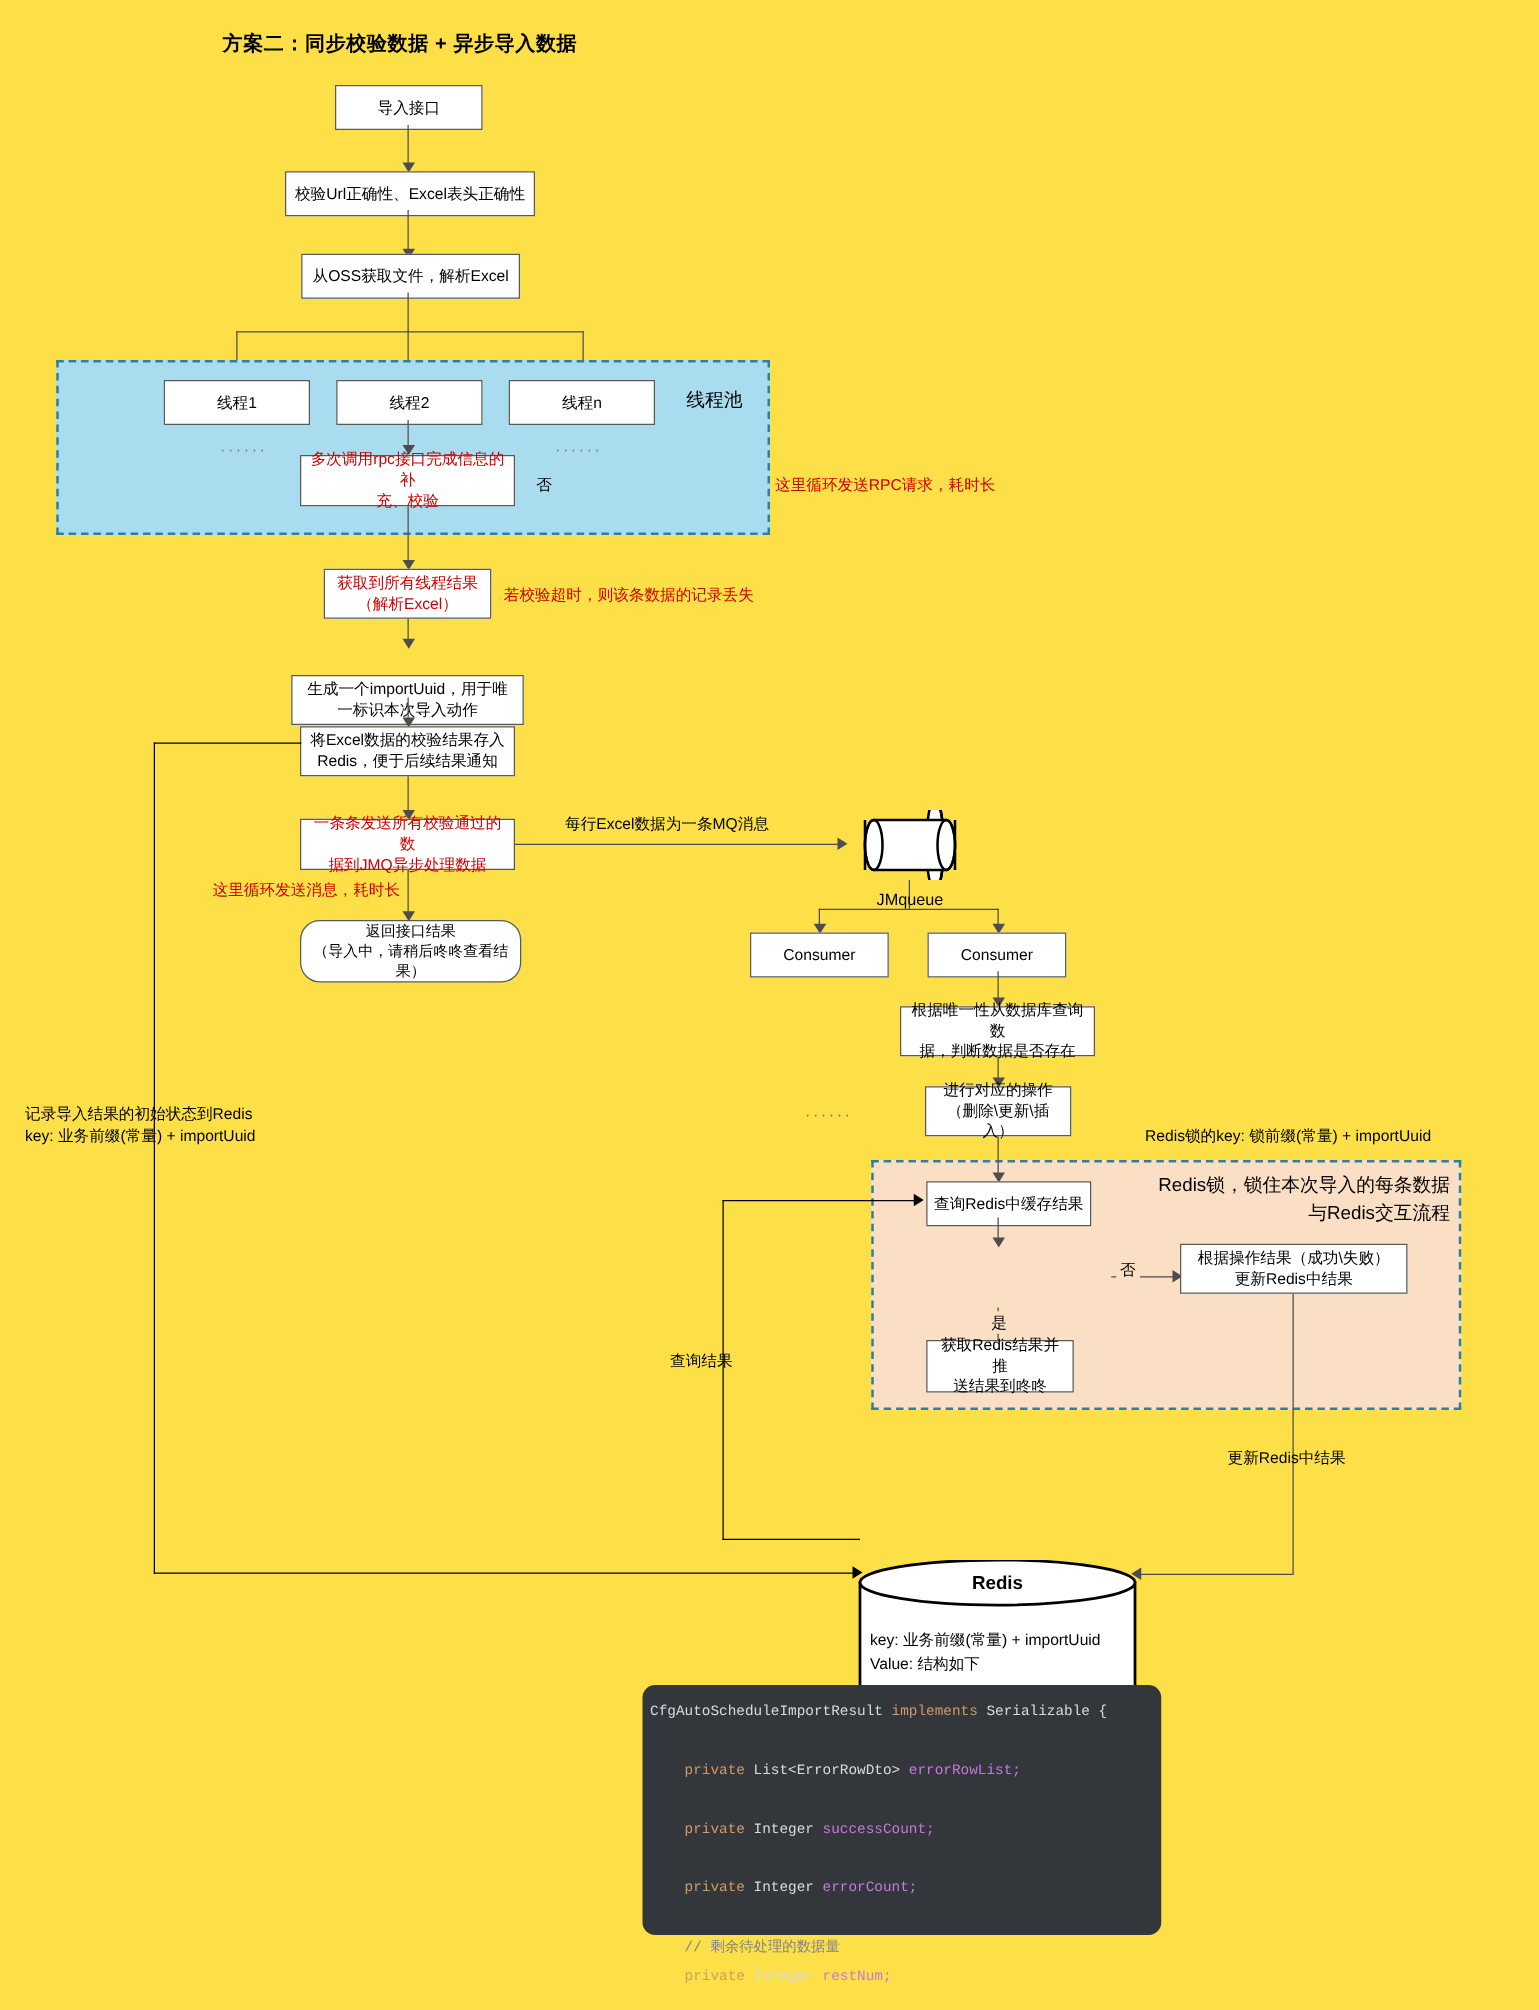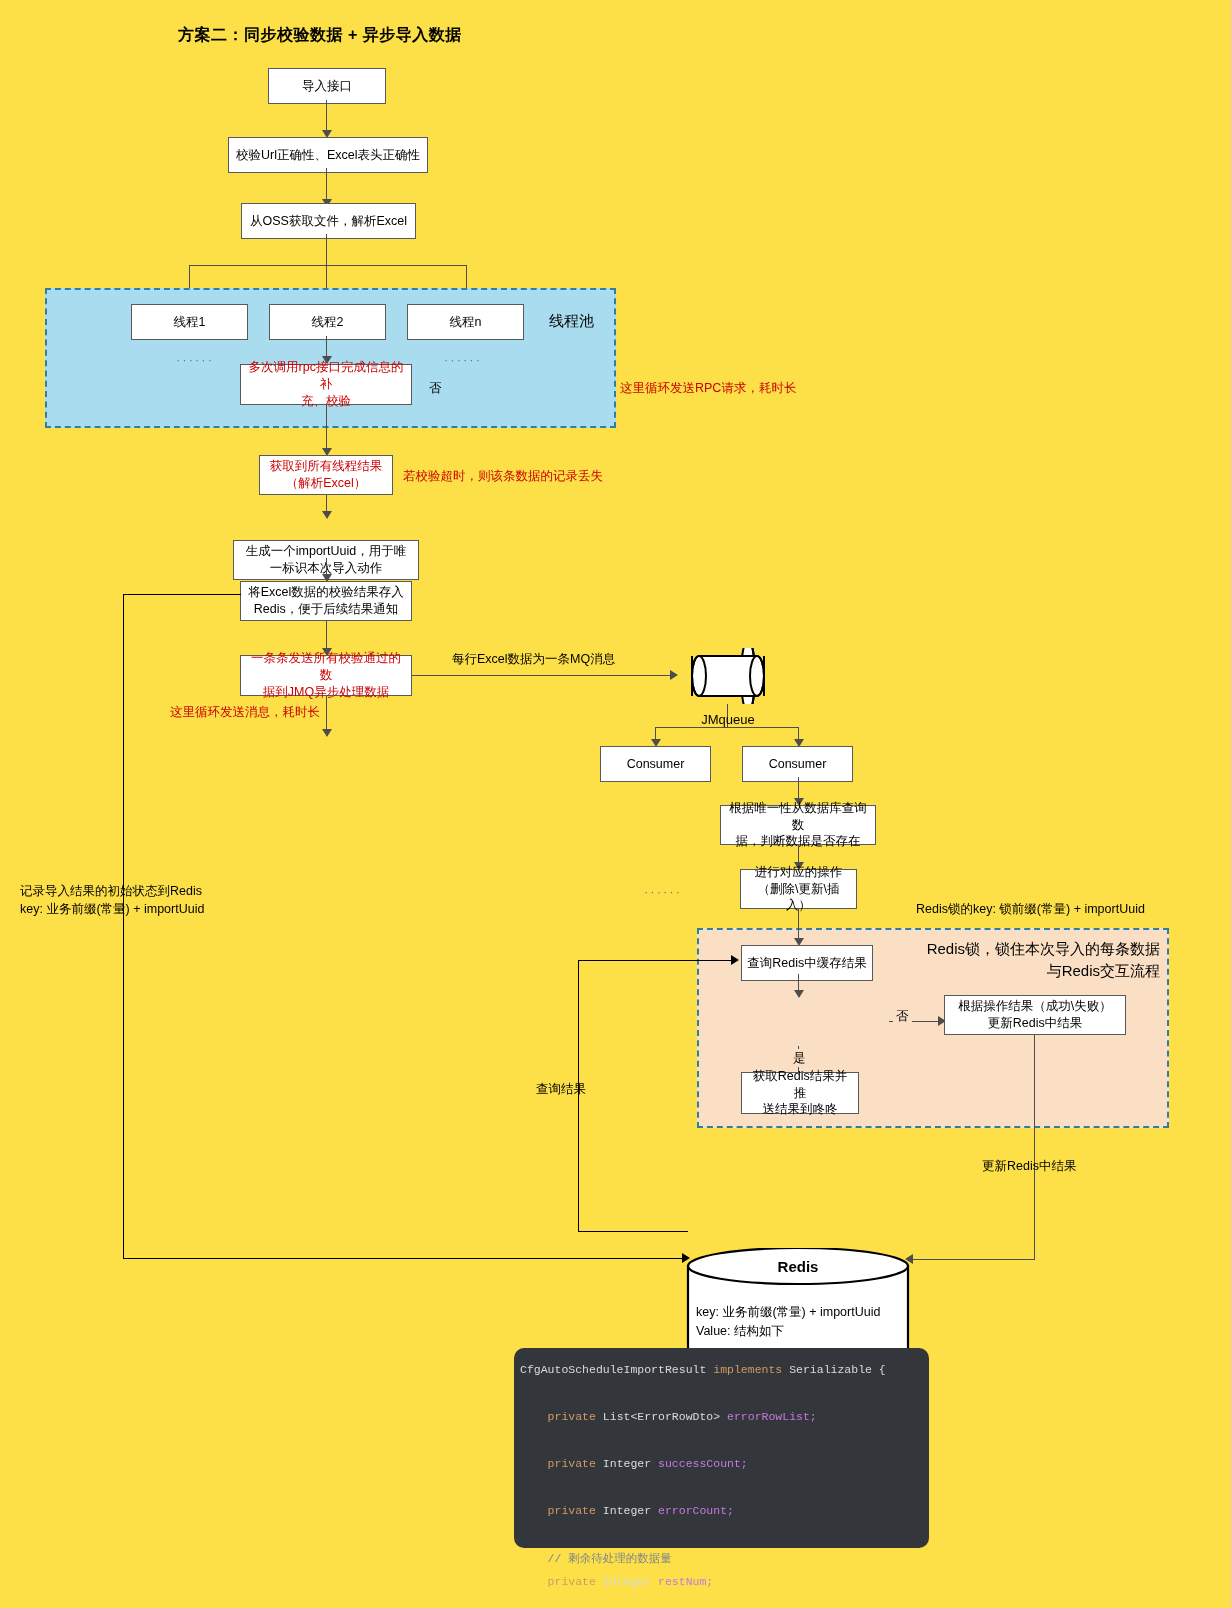--- a/index.html
+++ b/index.html
@@ -147,20 +147,22 @@
 
   <div class="abs ln lnh" style="left:412px;top:675px;width:262px;"></div>
   <div class="abs arrow right" style="left:670px;top:670px;"></div>
   <div class="abs note" style="left:452px;top:650px;">每行Excel数据为一条MQ消息</div>
 
   <div class="abs note red" style="left:170px;top:703px;">这里循环发送消息，耗时长</div>
 
   <div class="abs ln lnv" style="left:326px;top:696px;height:39px;"></div>
   <div class="abs arrow down" style="left:322px;top:729px;"></div>
 
+  <div class="abs box rounded" style="left:240px;top:736px;width:177px;height:50px;white-space:pre-line;font-size:12px;">返回接口结果
+（导入中，请稍后咚咚查看结果）</div>
 
   <div class="abs cyl" style="left:680px;top:648px;width:96px;height:56px;">
     <svg width="96" height="56" viewBox="0 0 96 56">
       <path d="M12 8 L12 48" stroke="#000" stroke-width="2" fill="none"></path>
       <path d="M84 8 L84 48" stroke="#000" stroke-width="2" fill="none"></path>
       <ellipse cx="48" cy="8" rx="36" ry="7" stroke="#000" stroke-width="2" fill="#fff" transform="rotate(90 48 28)"></ellipse>
       <path d="M12 8 A36 7 0 0 1 84 8" stroke="#000" stroke-width="2" fill="none" transform="rotate(90 48 28)"></path>
       <ellipse cx="19" cy="28" rx="7" ry="20" stroke="#000" stroke-width="2" fill="#fff"></ellipse>
       <ellipse cx="77" cy="28" rx="7" ry="20" stroke="#000" stroke-width="2" fill="#fff"></ellipse>
       <rect x="19" y="8" width="58" height="40" fill="#fff" stroke="none"></rect>

